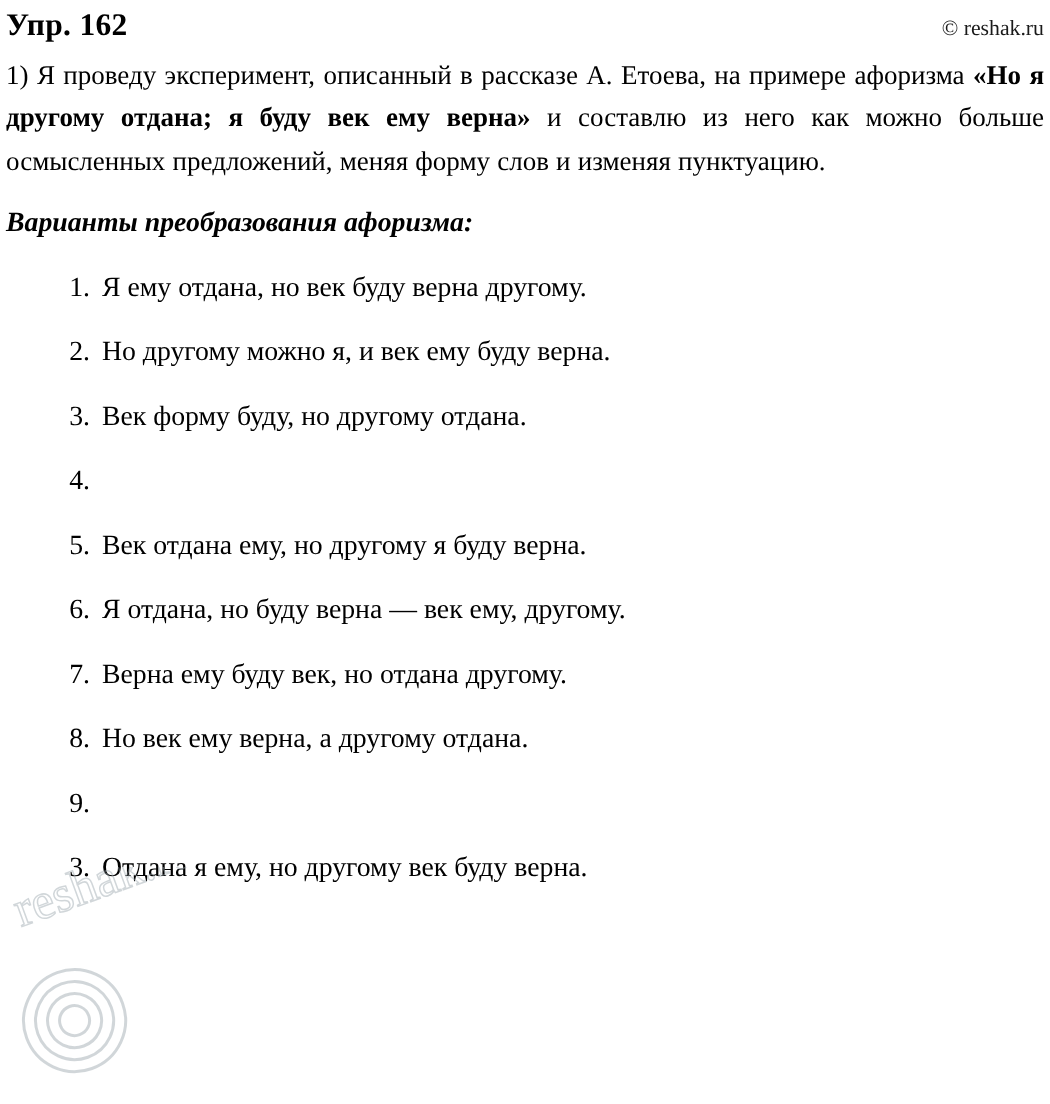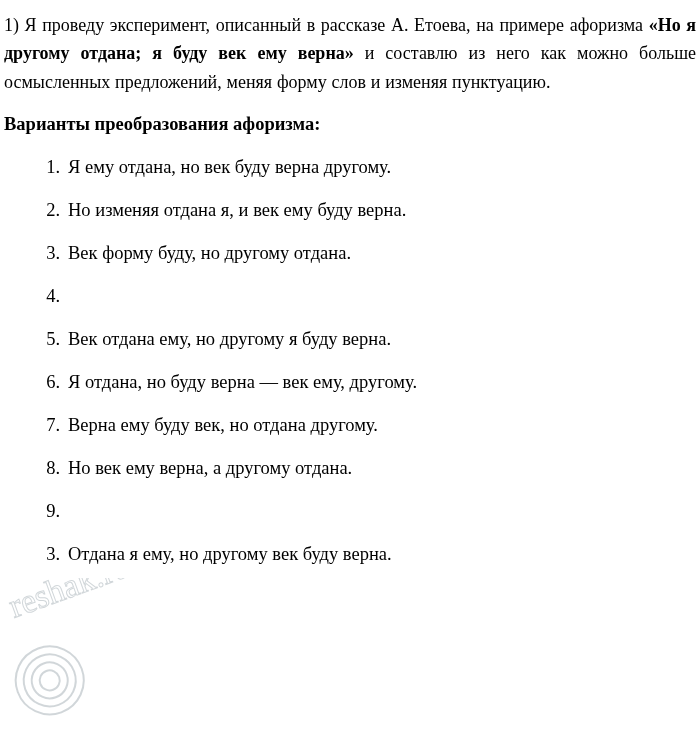--- a/index.html
+++ b/index.html
@@ -46,20 +46,21 @@
     text-justify: inter-word;
     word-spacing: 0.3px;
   }
   .intro b {
     font-weight: bold;
   }
   .subhead {
     margin-top: 13px;
     font-size: 18.5px;
     font-weight: bold;
+    font-style: italic;
   }
   ol.variants {
     list-style: none;
     margin: 0;
     padding: 0;
   }
   ol.variants li {
     display: flex;
     align-items: baseline;
     font-size: 18.5px;
@@ -86,33 +87,37 @@
   }
   .watermark svg {
     display: block;
   }
 </style>
 </head>
 <body>
 
 <div class="page">
 
+  <div class="header-row">
+    <div class="ex-title">Упр. 162</div>
+    <div class="copyright">© reshak.ru</div>
+  </div>
 
   <p class="intro"><span>1) Я проведу эксперимент, описанный в рассказе А. Етоева, на примере афоризма </span><b>«Но я другому отдана; я буду век ему верна»</b><span> и составлю из него как можно больше осмысленных предложений, меняя форму слов и изменяя пунктуацию.</span></p>
 
   <div class="subhead">Варианты преобразования афоризма:</div>
 
   <ol class="variants">
     <li>
       <span class="num">1.</span>
       <span class="txt">Я ему отдана, но век буду верна другому.</span>
     </li>
     <li>
       <span class="num">2.</span>
-      <span class="txt">Но изменяя отдана я, и век ему буду верна.</span>
+      <span class="txt">Но другому можно я, и век ему буду верна.</span>
     </li>
     <li>
       <span class="num">3.</span>
       <span class="txt">Век форму буду, но другому отдана.</span>
     </li>
     <li>
       <span class="num">4.</span>
     </li>
     <li>
       <span class="num">5.</span>

